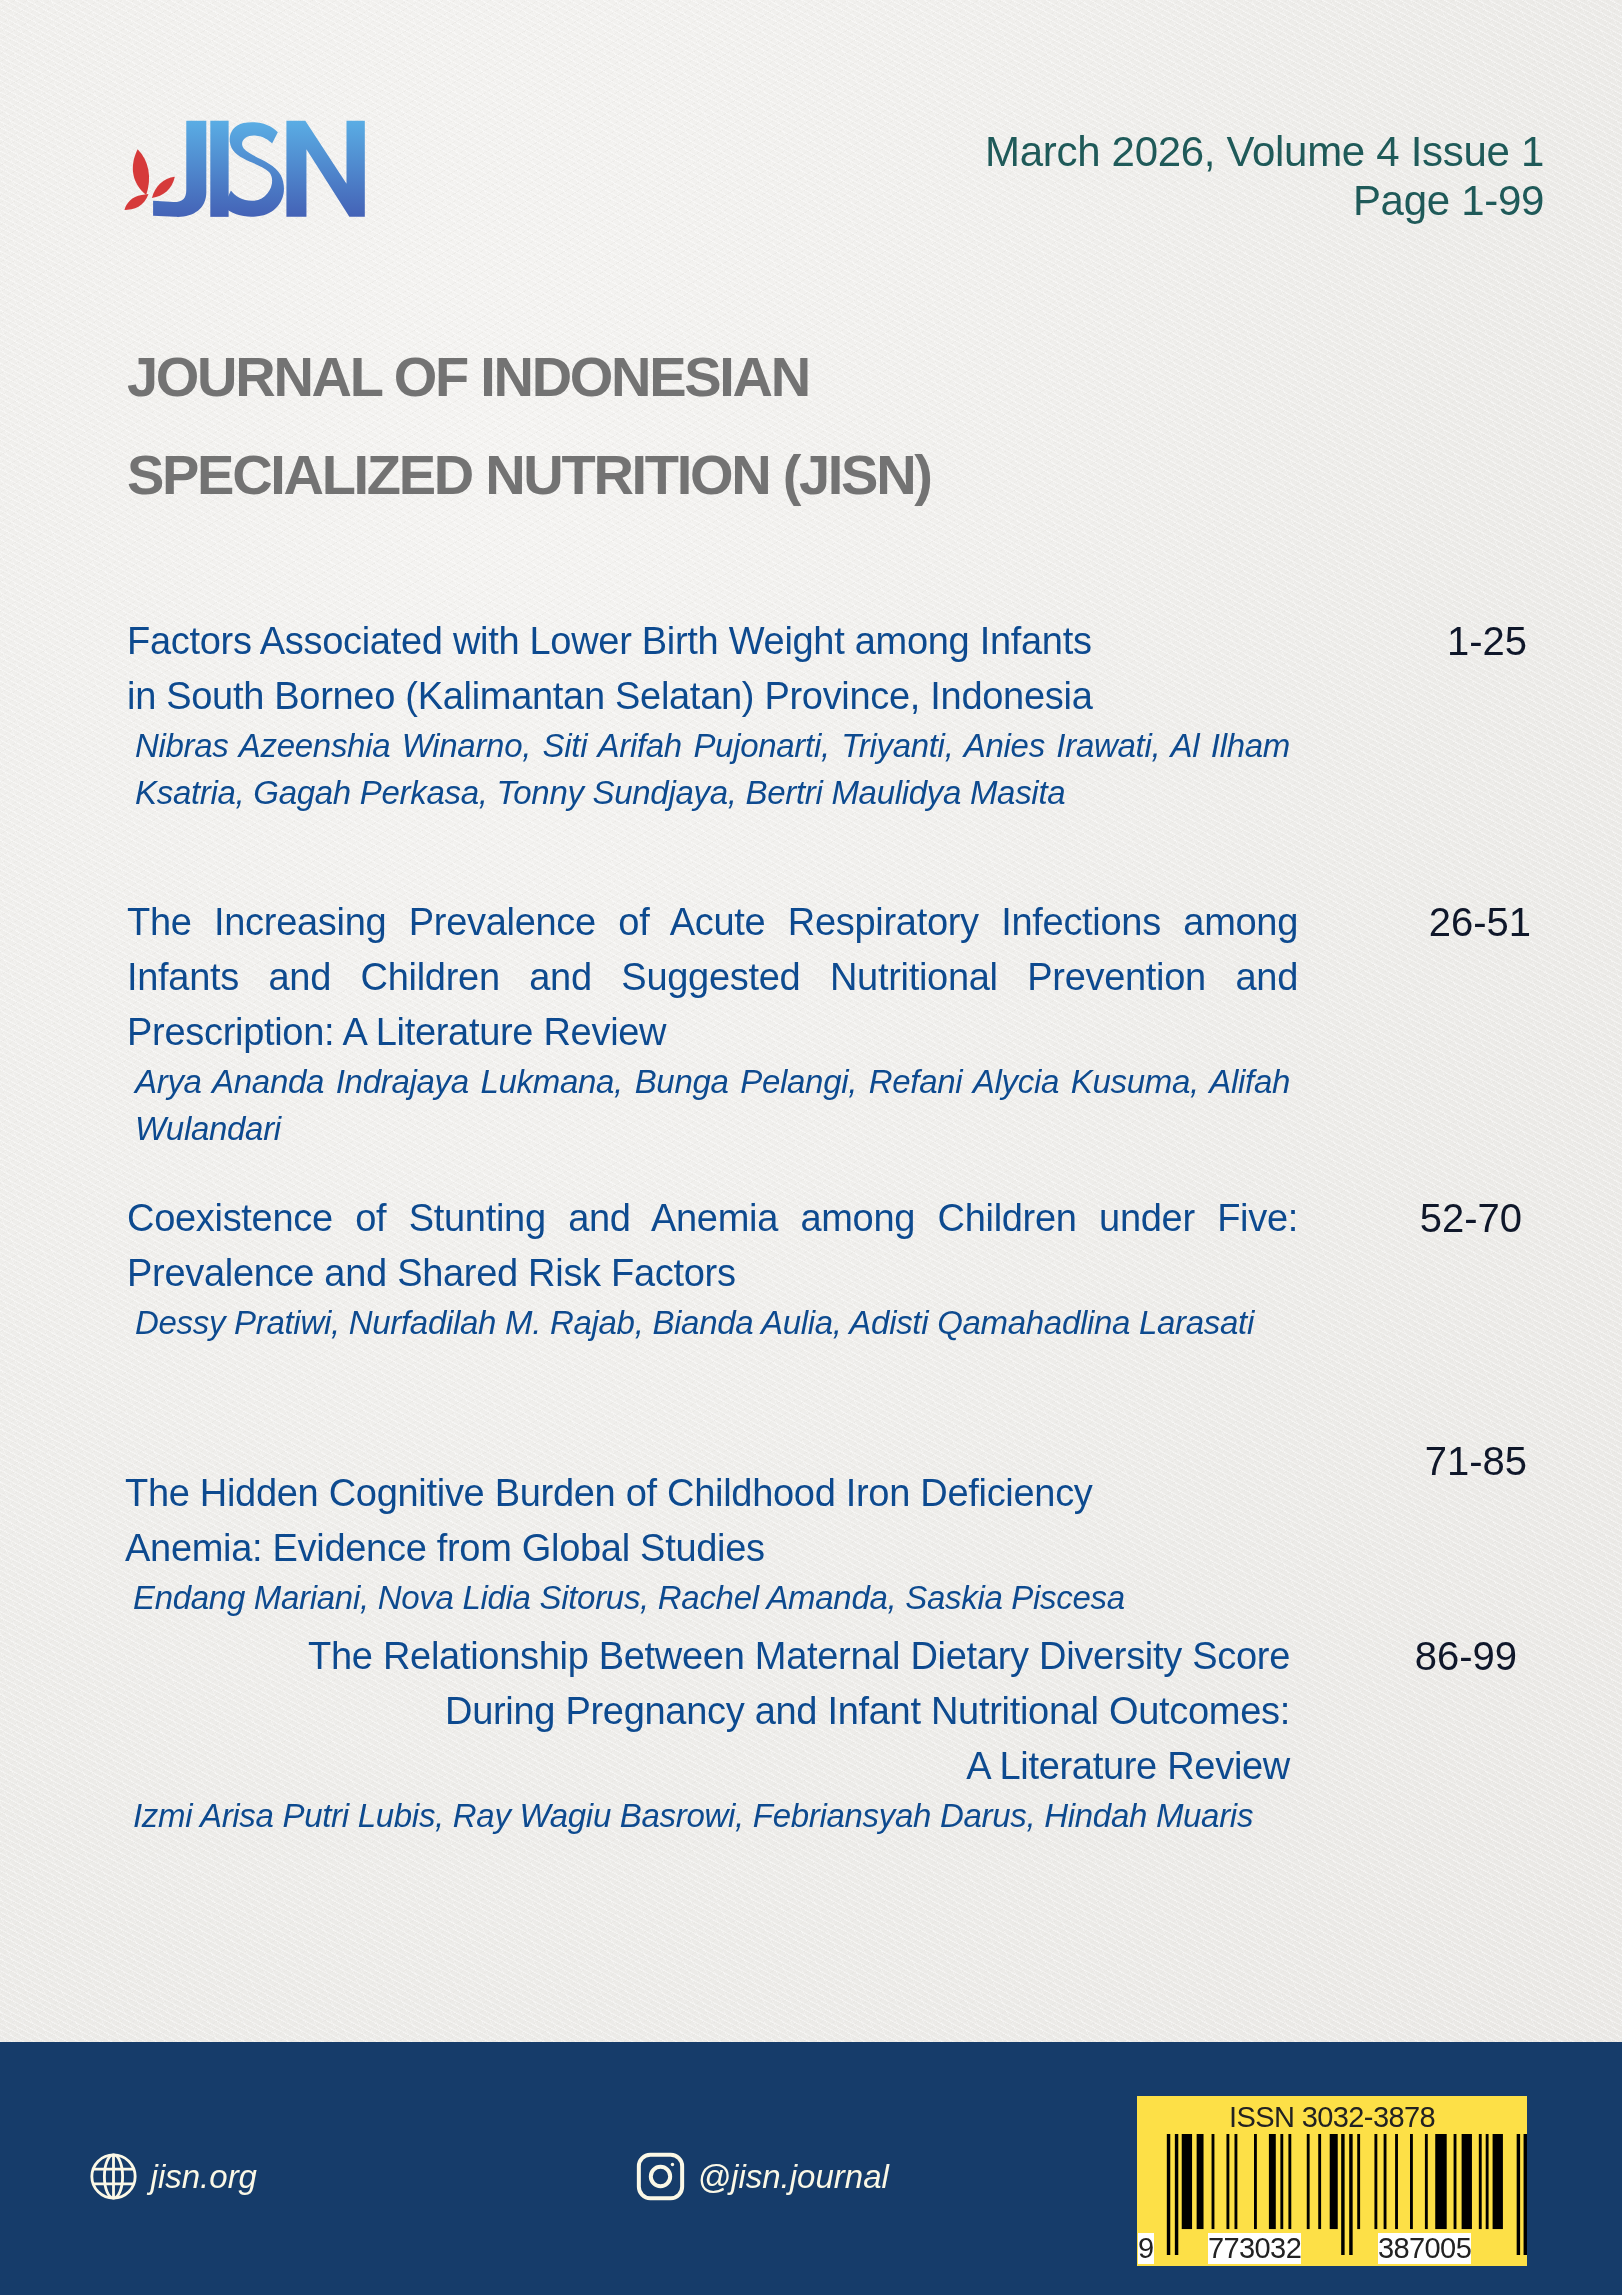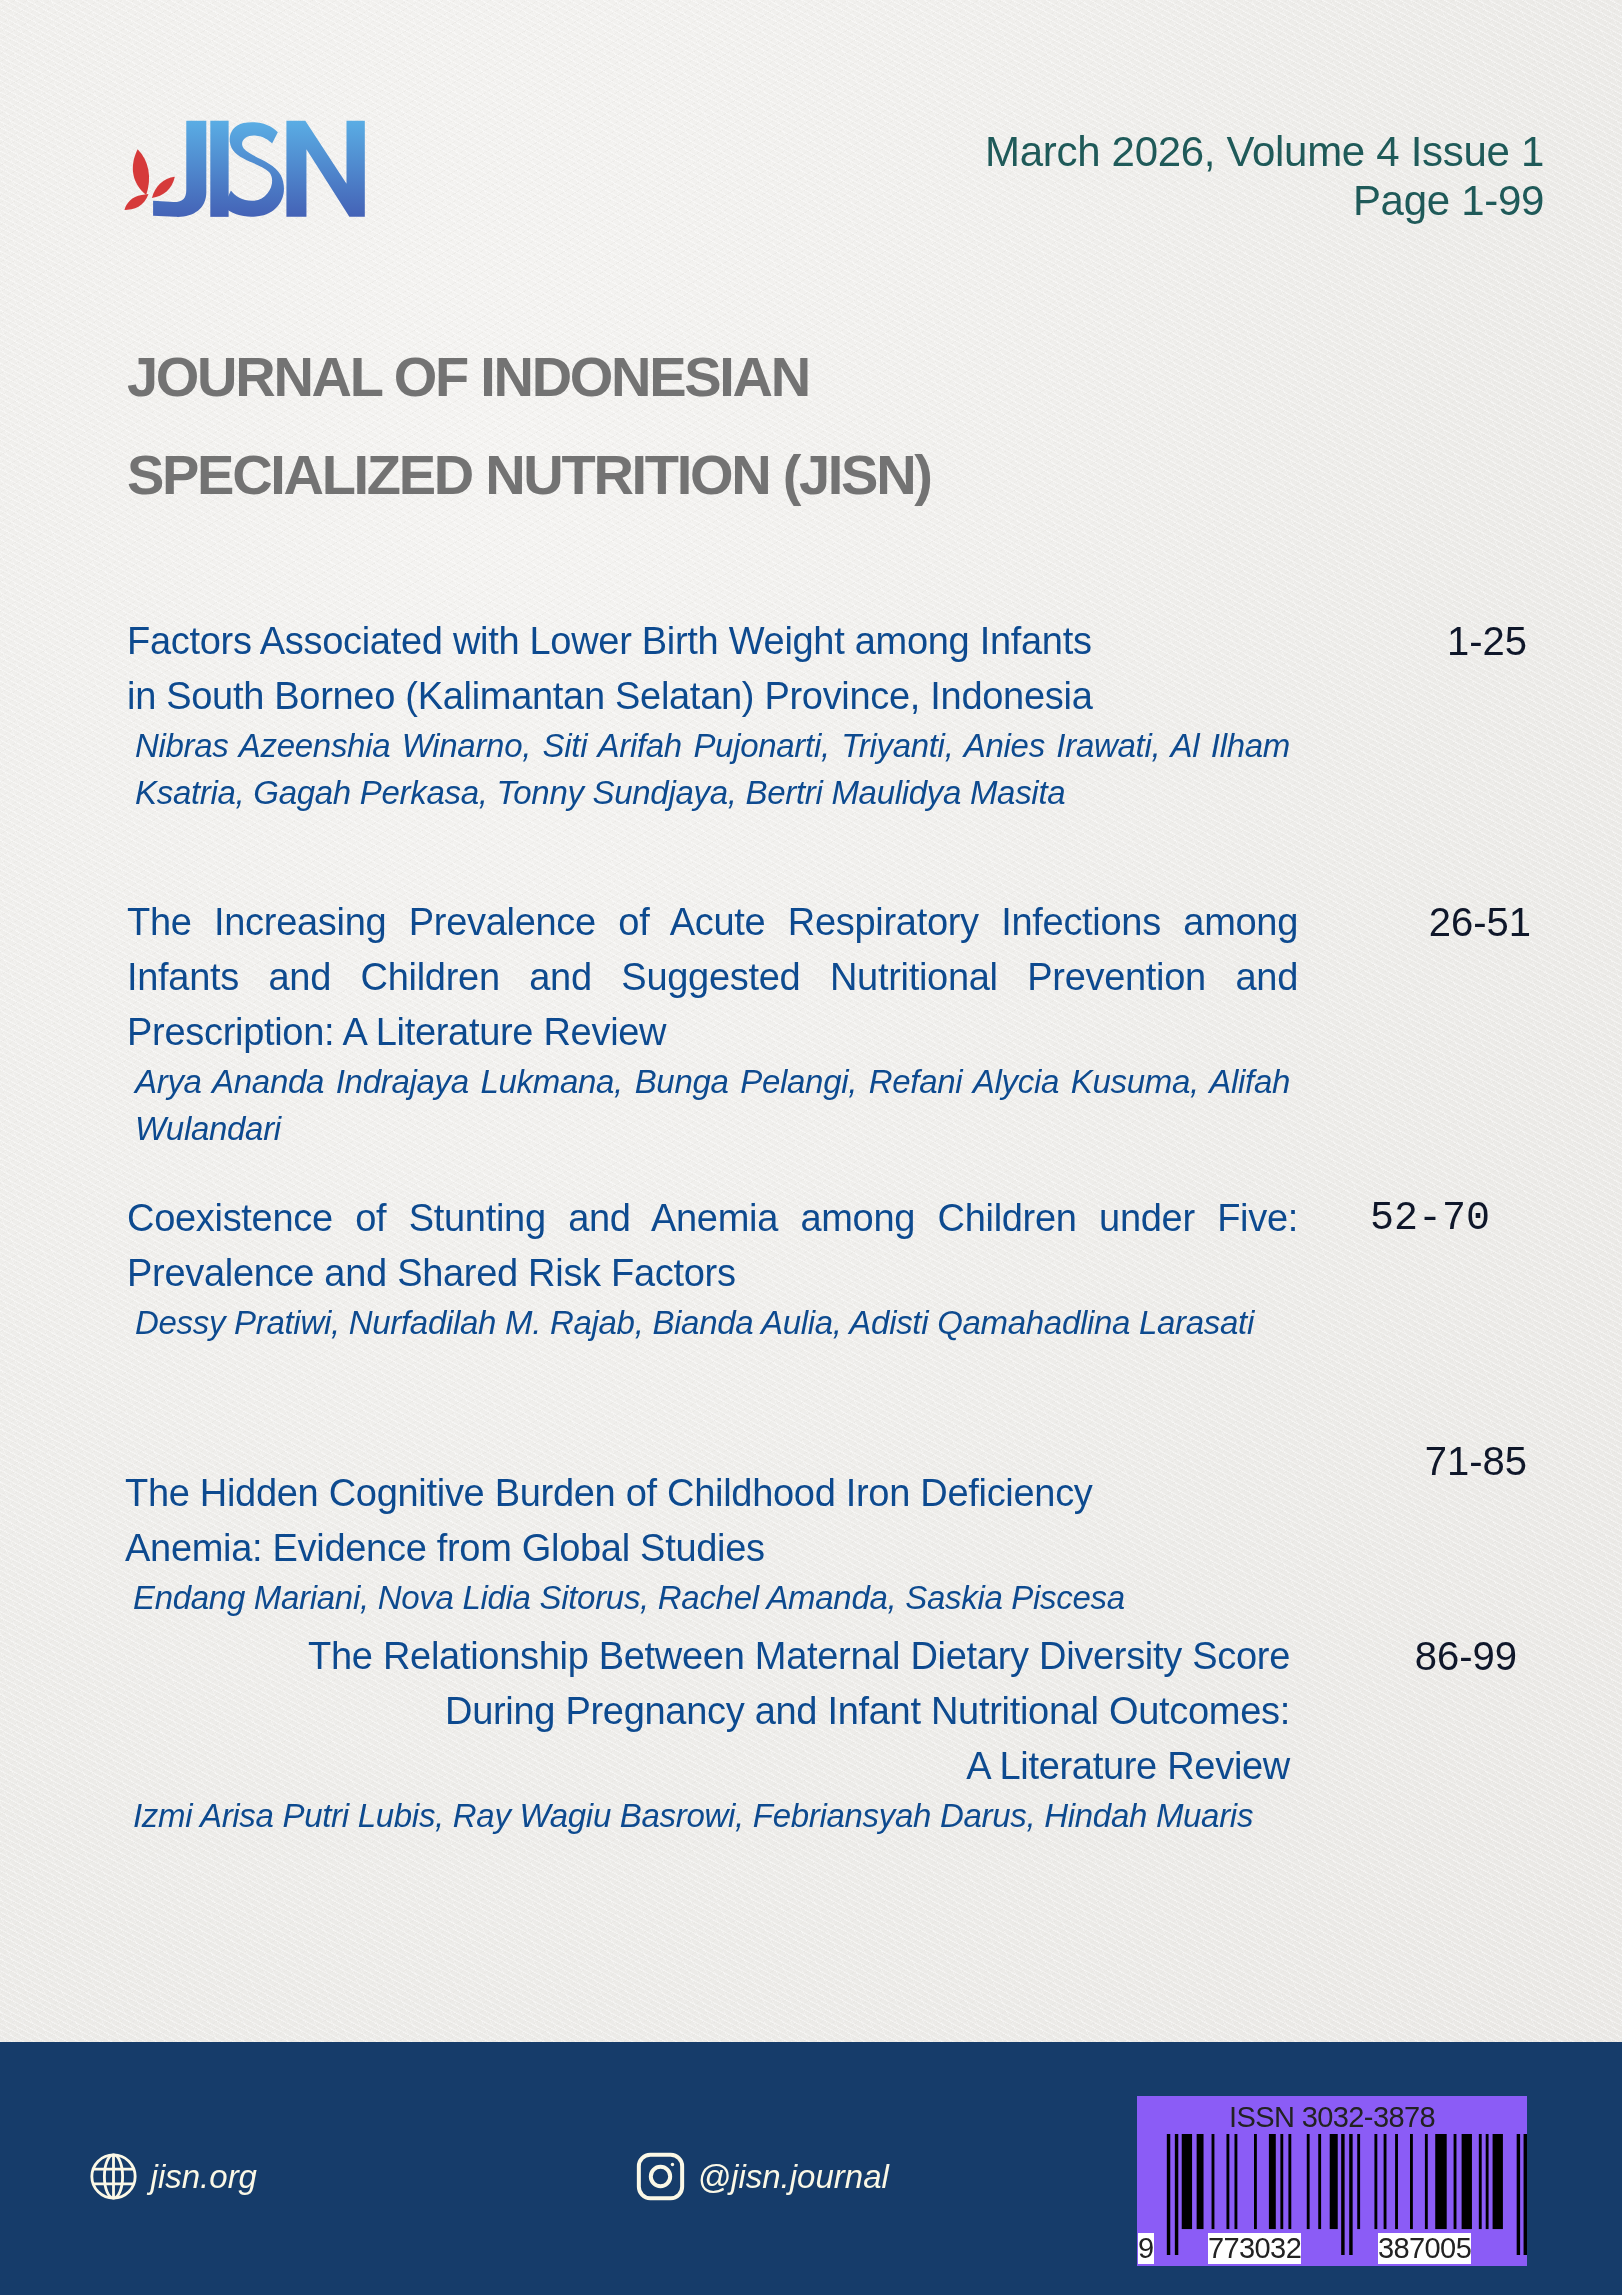--- a/index.html
+++ b/index.html
@@ -41,21 +41,21 @@
   }
   .footer {
     position: absolute; left: 0; top: 2042px; width: 1623px; height: 254px;
     background: #163c6a;
   }
   .contact { position: absolute; display: flex; align-items: center; color: #fbf8e6; font-size: 33px; font-style: italic; }
   .contact .icon { width: 49px; height: 49px; margin-right: 12.6px; }
   .contact .icon svg { width: 100%; height: 100%; }
   .barcode-box {
     position: absolute; left: 1137px; top: 2096px; width: 390px; height: 170px;
-    background: #8b5cf6;
+    background: #fde047;
   }
   .issn-text {
     position: absolute; left: 0; width: 100%; top: 4.6px; text-align: center;
     font-size: 29px; color: #222; letter-spacing: -0.6px;
   }
   .bars { position: absolute; left: 0; top: 38px; width: 390px; height: 121px; }
   .bar-digits {
     position: absolute; top: 137px; font-size: 29px; color: #222; letter-spacing: -0.6px;
     background: #fff; line-height: 31px;
   }
@@ -110,21 +110,21 @@
   <div class="article" style="top:895px;">
     <p class="article-title">The Increasing Prevalence of Acute Respiratory Infections among Infants and Children and Suggested Nutritional Prevention and Prescription: A Literature Review</p>
     <p class="article-authors" style="margin-top:-2.3px;">Arya Ananda Indrajaya Lukmana, Bunga Pelangi, Refani Alycia Kusuma, Alifah Wulandari</p>
   </div>
   <div class="pages" style="left:1359px; top:895px;">26-51</div>
 
   <div class="article" style="top:1191px;">
     <p class="article-title">Coexistence of Stunting and Anemia among Children under Five: Prevalence and Shared Risk Factors</p>
     <p class="article-authors" style="margin-top:-2.3px;">Dessy Pratiwi, Nurfadilah M. Rajab, Bianda Aulia, Adisti Qamahadlina Larasati</p>
   </div>
-  <div class="pages" style="left:1318px; top:1191px;font-family:Liberation Mono, monospace;">52-70</div>
+  <div class="pages" style="left:1350px; top:1191px;">52-70</div>
 
   <div class="article" style="top:1434px; left:125px;">
     <p class="article-title" style="text-align:left;margin-top:32px;">
       <span>The Hidden Cognitive Burden of Childhood Iron Deficiency</span><br>
       <span>Anemia: Evidence from Global Studies</span>
     </p>
     <p class="article-authors" style="margin-top:-2.3px; text-align:left;">Endang Mariani, Nova Lidia Sitorus, Rachel Amanda, Saskia Piscesa</p>
   </div>
   <div class="pages" style="left:1355px; top:1434px;">71-85</div>
 

